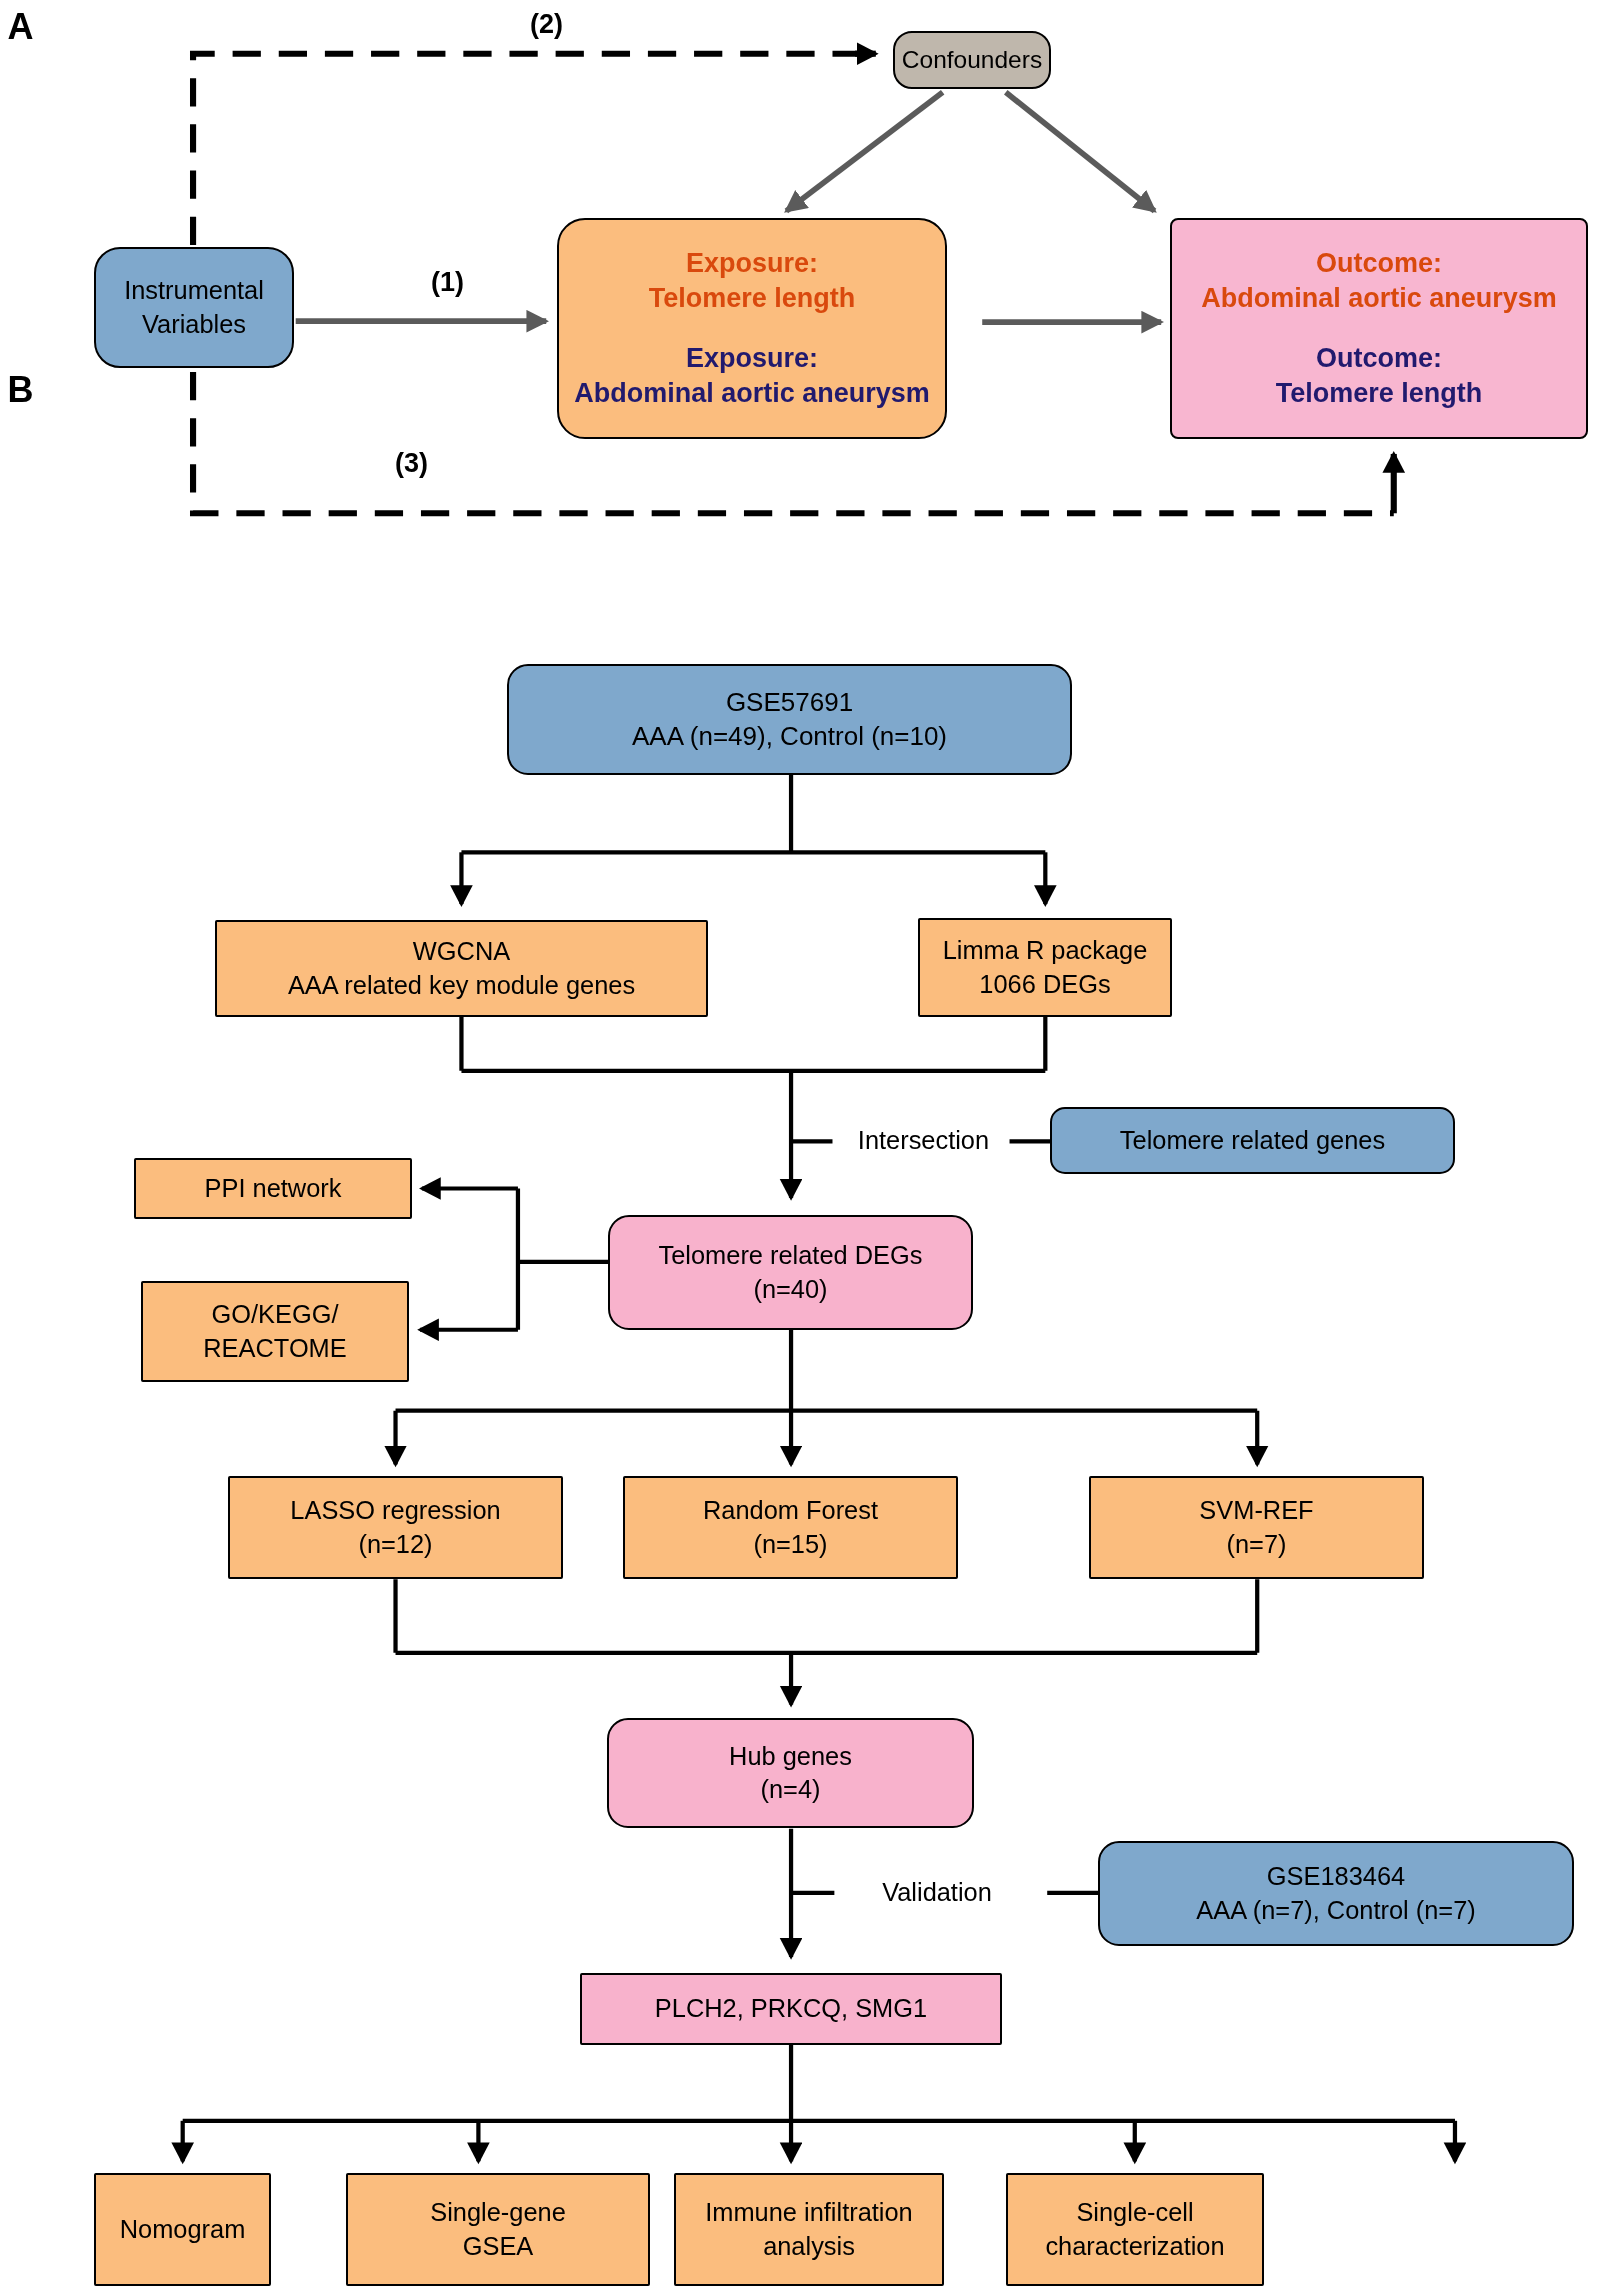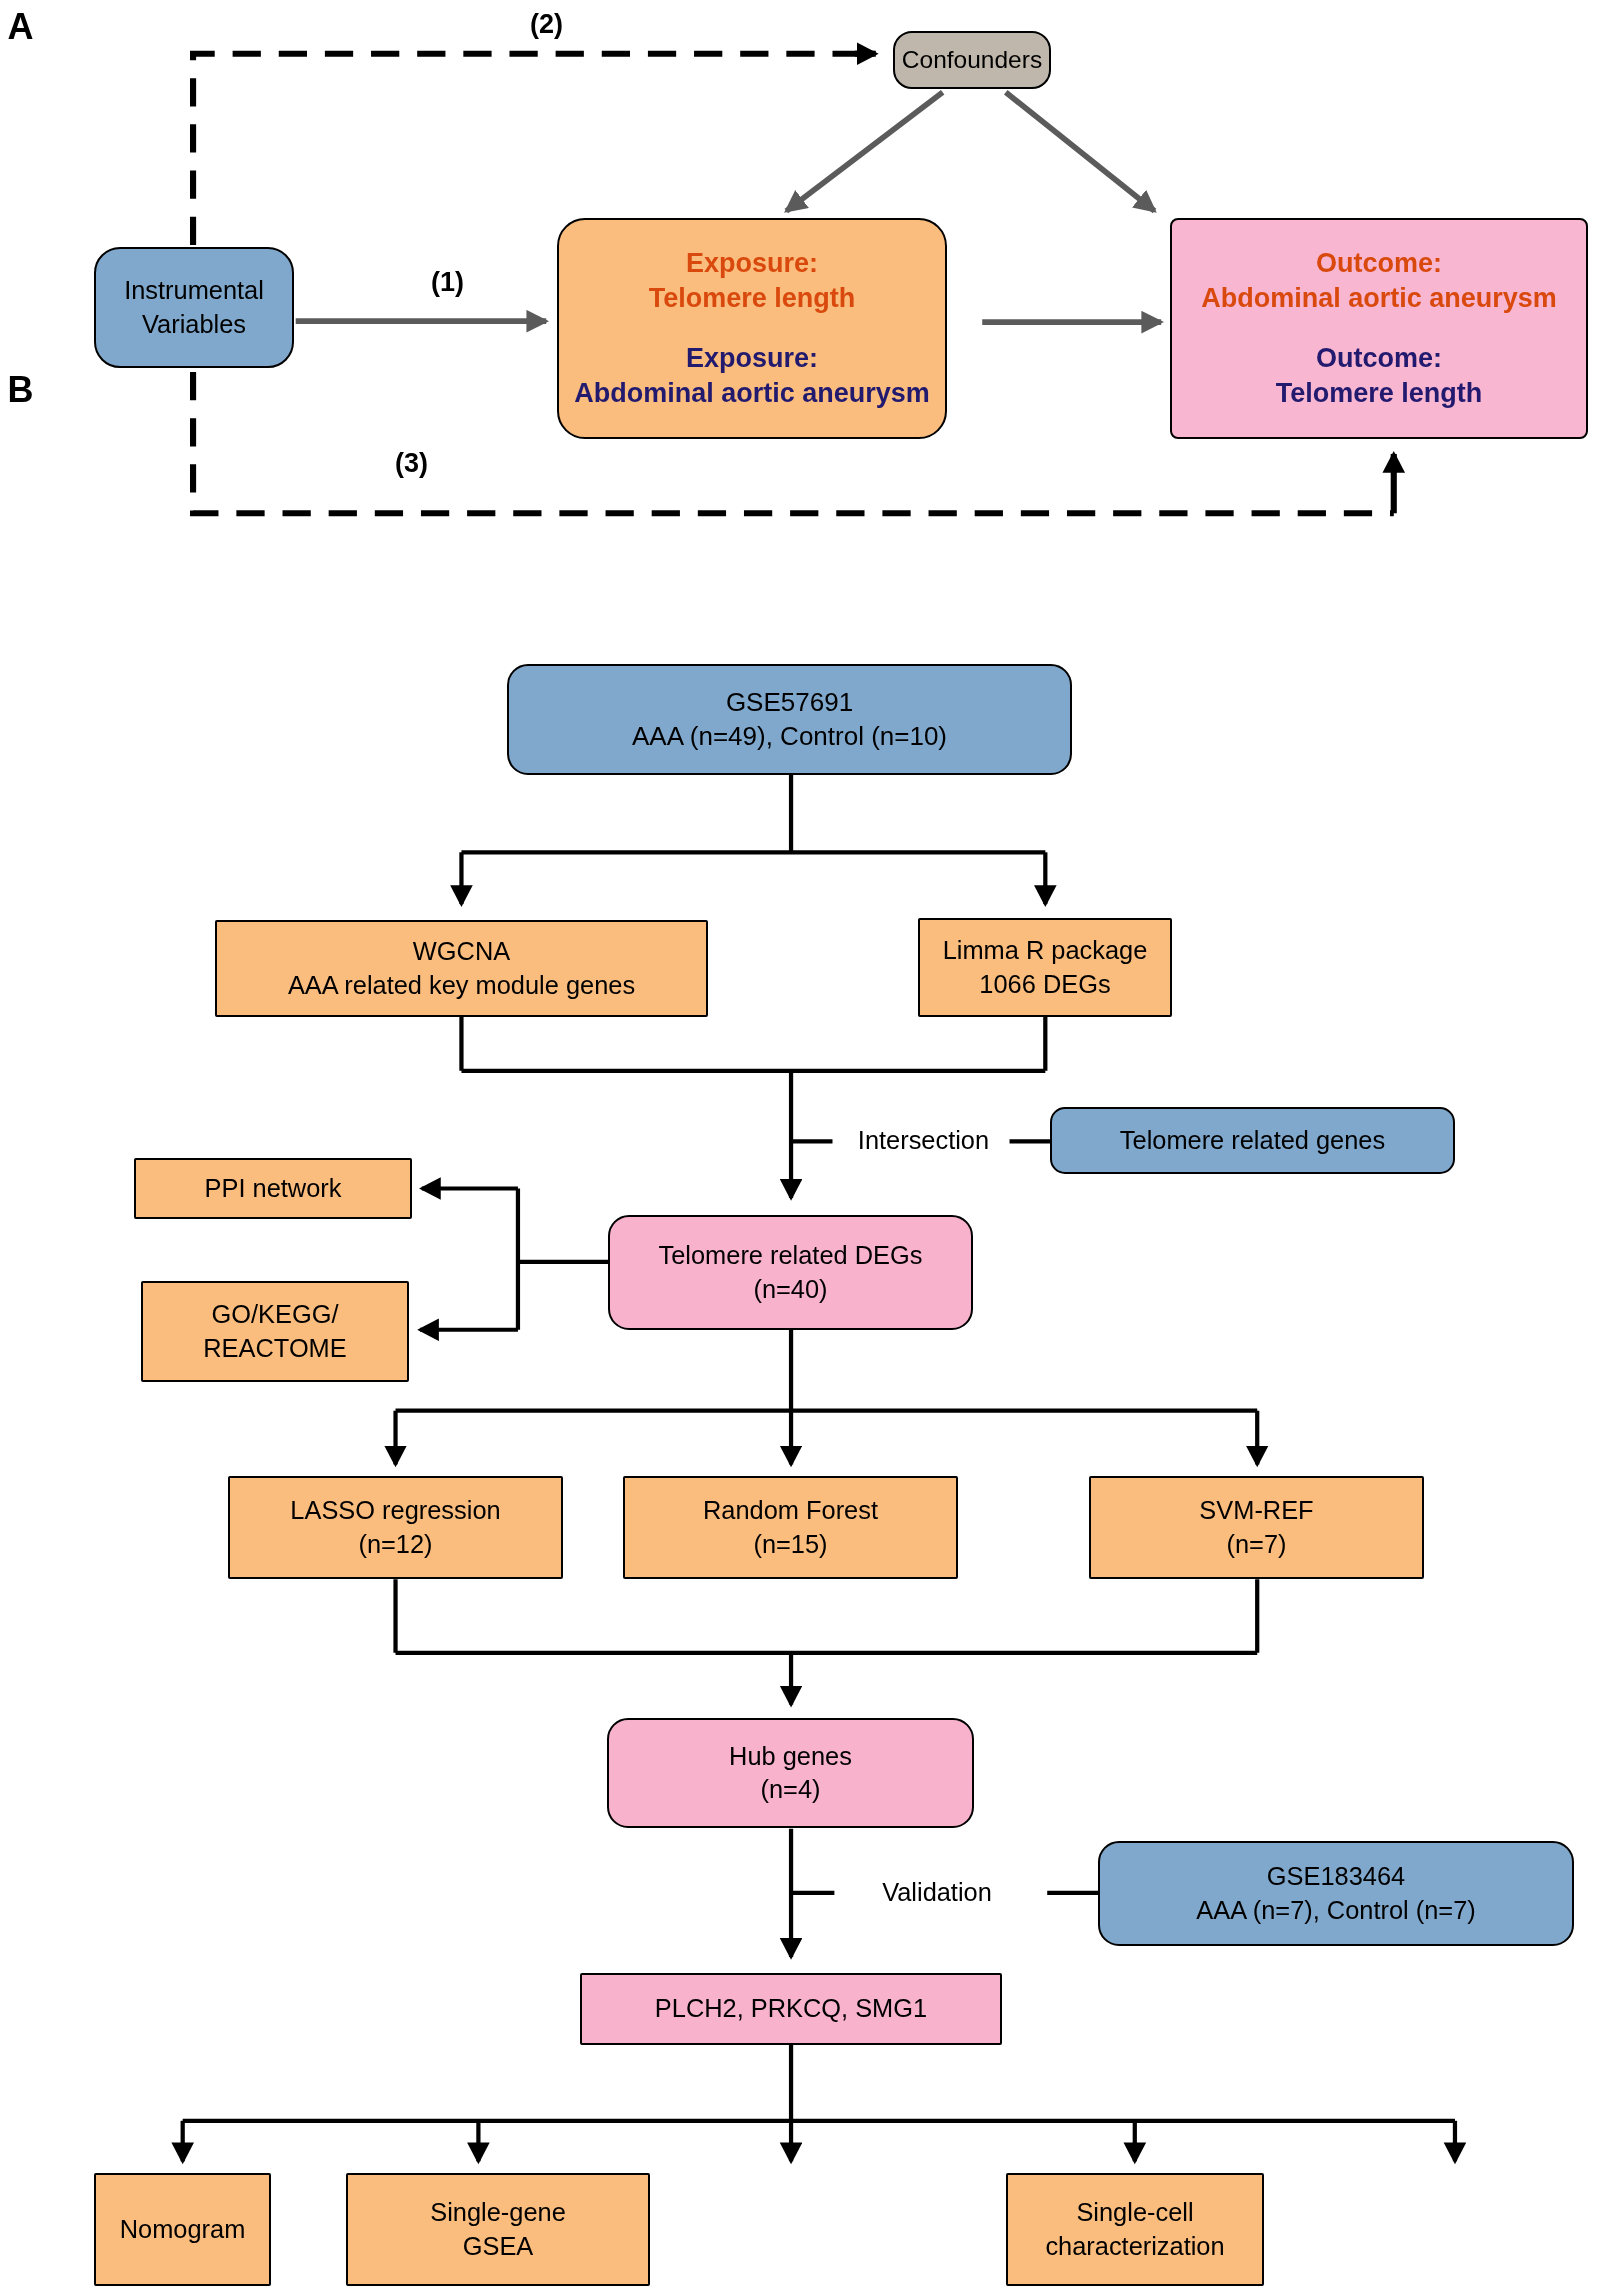--- a/index.html
+++ b/index.html
@@ -191,20 +191,24 @@
 
   <div class="box orange fs27" style="left:94px; top:2173px; width:177px; height:113px;">
     <div>Nomogram</div>
   </div>
 
   <div class="box orange fs27" style="left:346px; top:2173px; width:304px; height:113px;">
     <div>Single-gene</div>
     <div>GSEA</div>
   </div>
 
+  <div class="box orange fs27" style="left:674px; top:2173px; width:270px; height:113px;">
+    <div>Immune infiltration</div>
+    <div>analysis</div>
+  </div>
 
   <div class="box orange fs27" style="left:1006px; top:2173px; width:258px; height:113px;">
     <div>Single-cell</div>
     <div>characterization</div>
   </div>
 
 
 </div>
 
 

